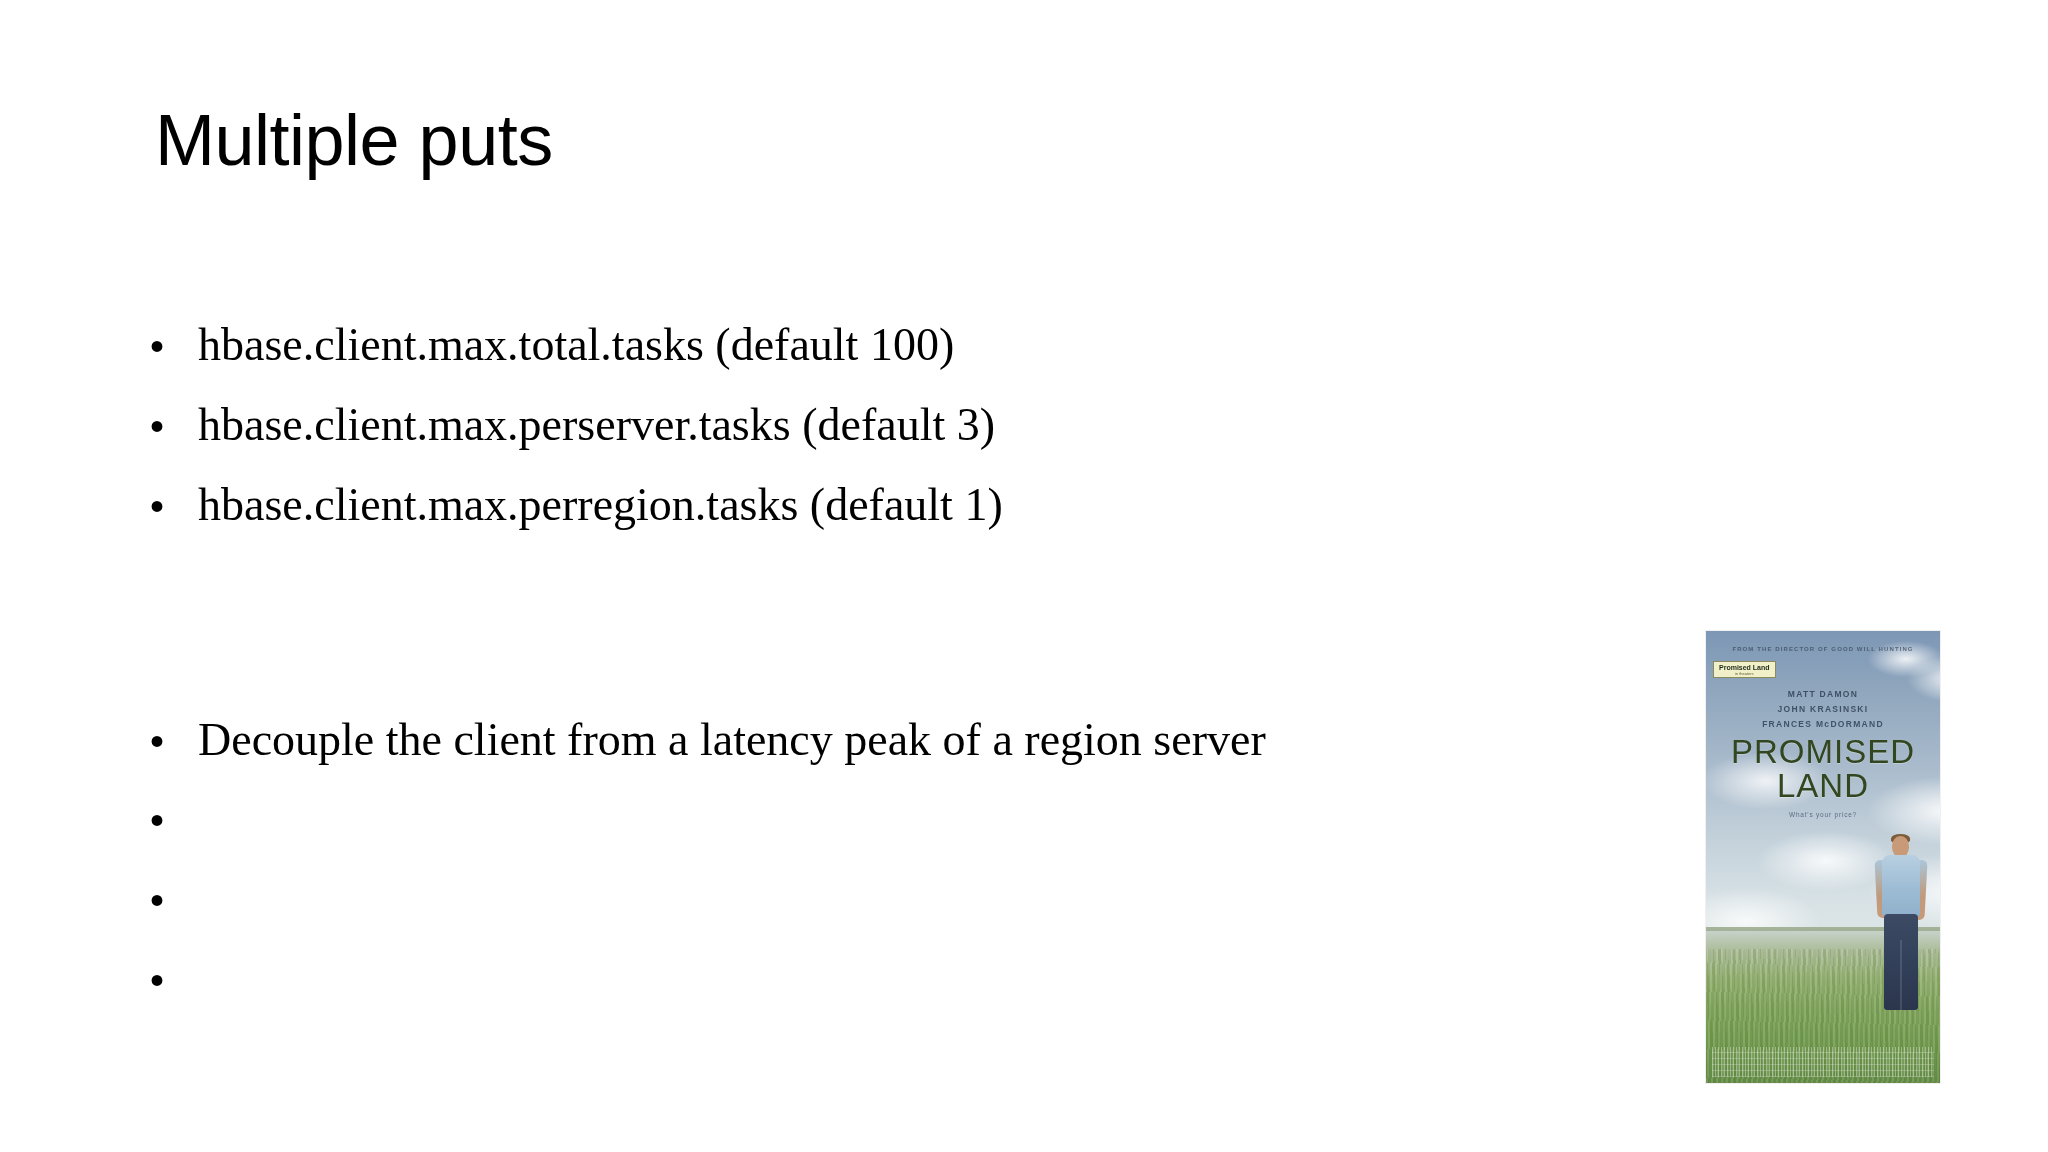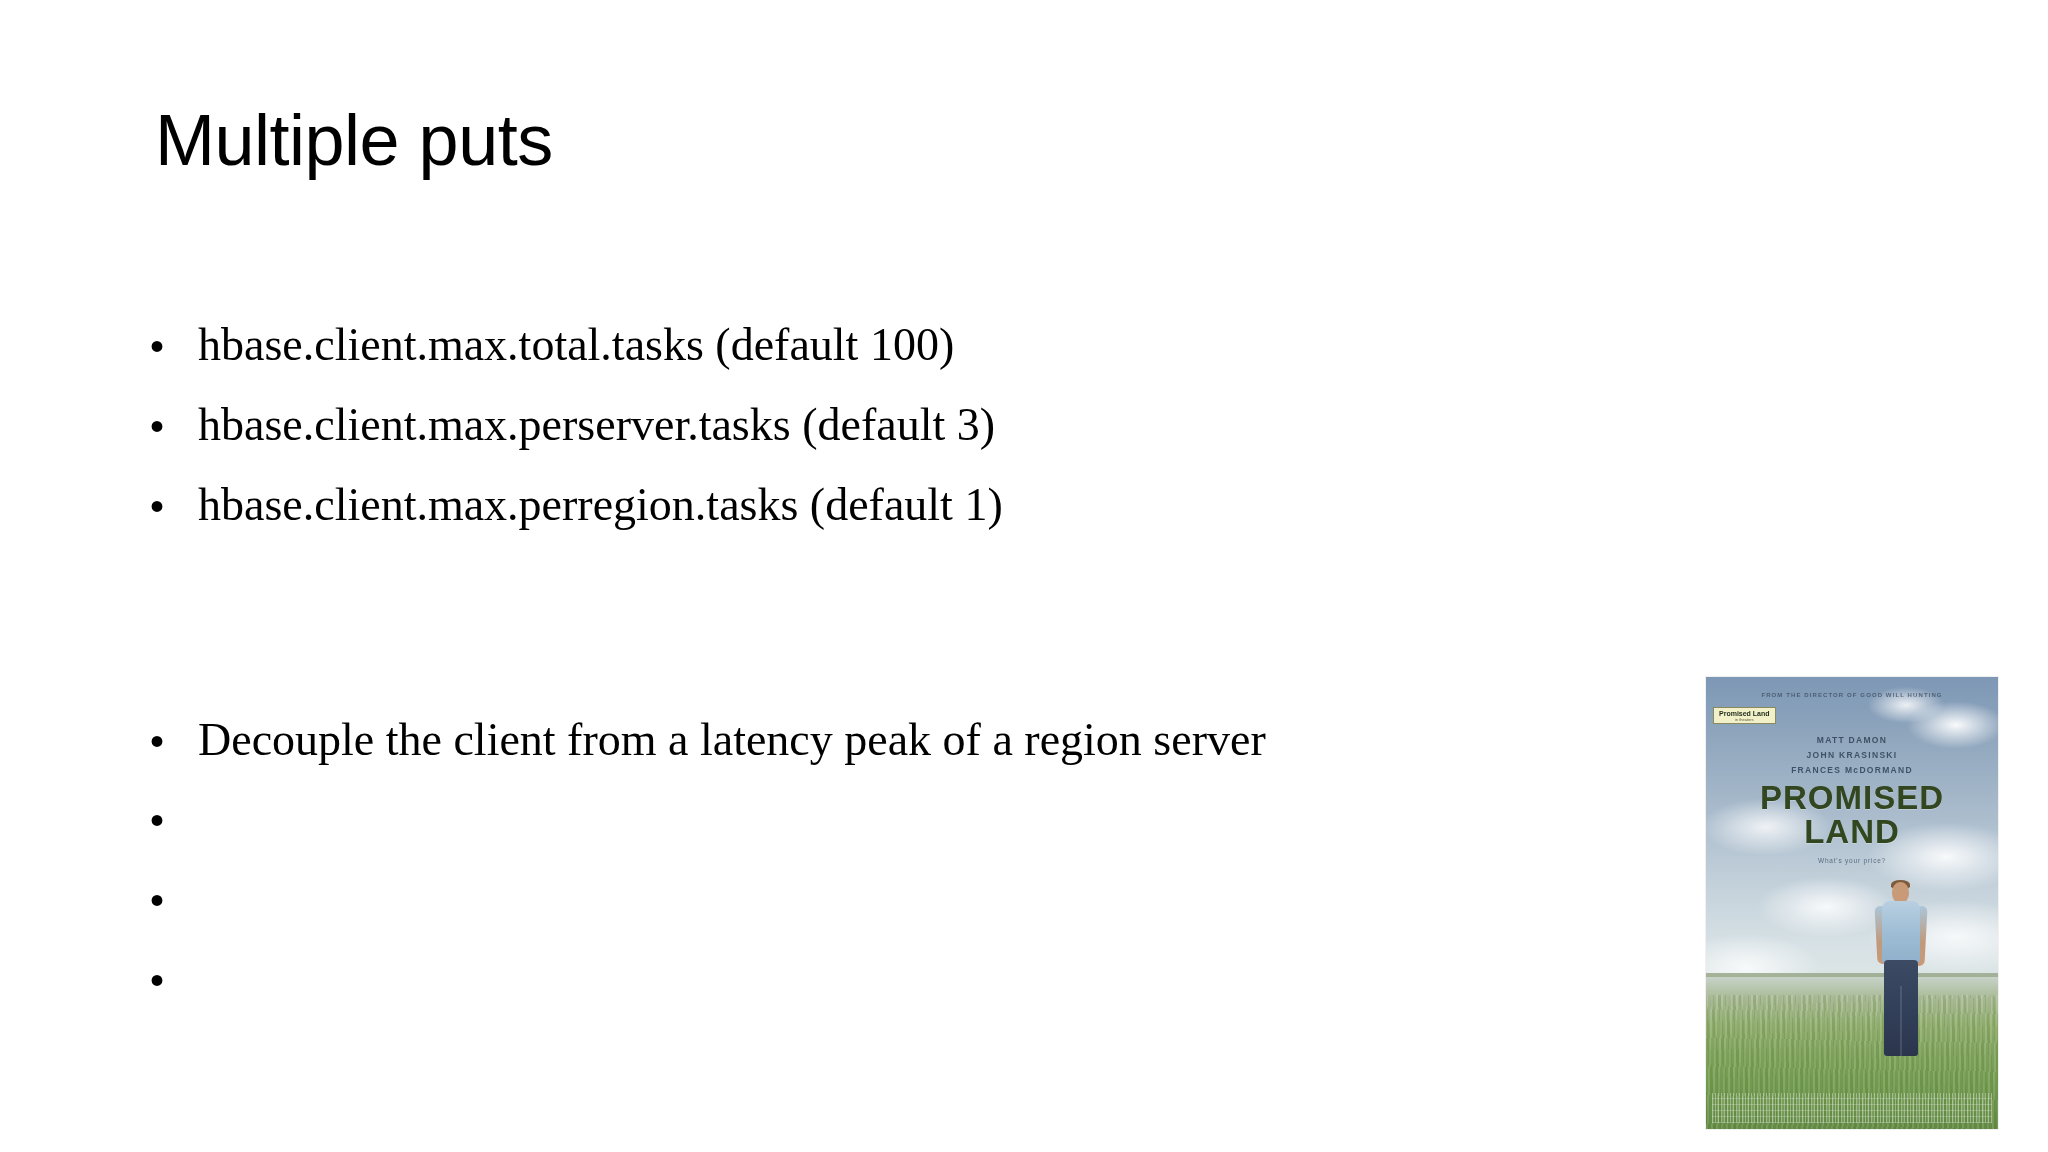--- a/index.html
+++ b/index.html
@@ -61,22 +61,22 @@
   .bullet-text {
     flex: 0 0 auto;
     line-height: 80px;
     font-family: Liberation Serif, serif;
   }
 
   
   #movie-poster {
     position: absolute;
     left: 1706px;
-    top: 677px;
-    width: 292px;
+    top: 631px;
+    width: 234px;
     height: 452px;
     overflow: hidden;
     background: #9fb3c8;
     box-shadow: 0 0 0 1px rgba(0,0,0,0.06);
   }
   .poster-sky {
     position: absolute;
     left: 0; top: 0; right: 0;
     height: 330px;
     background:
@@ -157,21 +157,21 @@
     font-weight: 700;
     letter-spacing: 1.3px;
     line-height: 15px;
   }
   .poster-title {
     position: absolute;
     left: 0; right: 0;
     top: 104px;
     text-align: center;
     color: #32461f;
-    font-weight: 700;
+    font-weight: 400;
     letter-spacing: 1px;
     text-shadow: 0 1px 0 rgba(255,255,255,0.25);
   }
   .poster-title .line1 { font-size: 33px; line-height: 33px; }
   .poster-title .line2 { font-size: 33px; line-height: 36px; }
   .poster-tagline {
     position: absolute;
     left: 0; right: 0;
     top: 180px;
     text-align: center;

